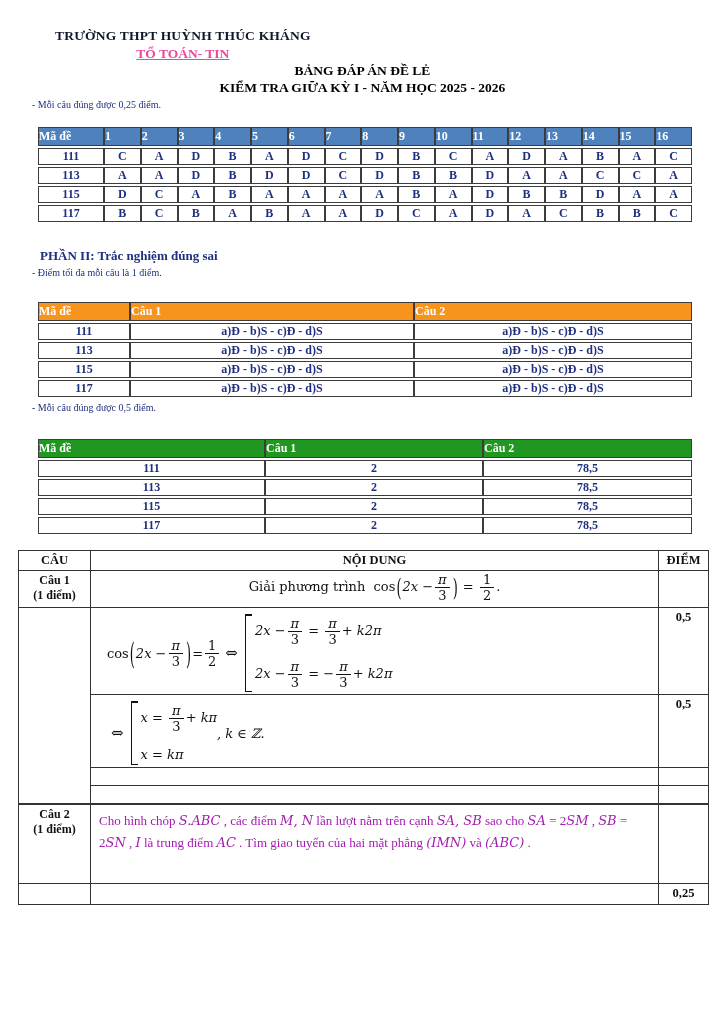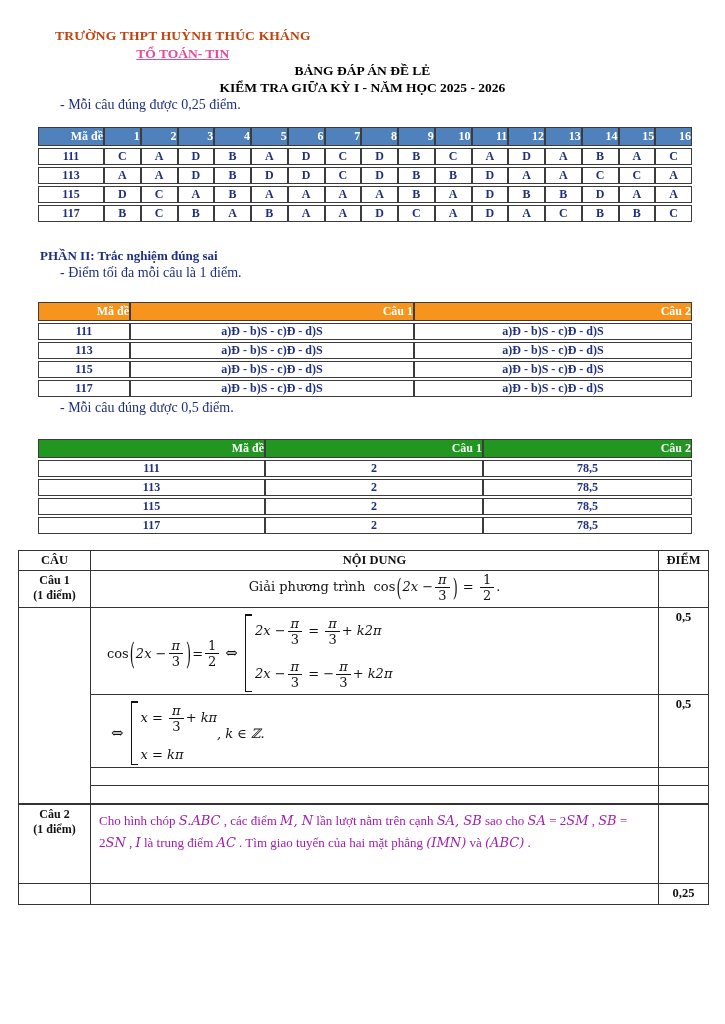--- a/index.html
+++ b/index.html
@@ -4,36 +4,36 @@
 <style>
   * { box-sizing: border-box; margin: 0; padding: 0; }
   html,body { background:#888; }
   .page {
     width: 725px; height: 1024px; background: #ffffff; margin: 0 auto;
     font-family: "Liberation Serif", "DejaVu Serif", serif;
     color: #1f2f7f; overflow: hidden; position: relative;
   }
   
   .letterhead { display:inline-block; margin: 28px 0 0 55px; text-align:center; }
-  .school { color:#c2410c; font-weight:bold; font-size:13.5px; letter-spacing:.2px; }
+  .school { color:#0f172a; font-weight:bold; font-size:13.5px; letter-spacing:.2px; }
   .dept   { color:#ec4899; font-weight:bold; font-size:13.5px; text-decoration:underline; margin-top:2px; }
   .titles { text-align:center; margin-top: 0px; }
   .title-line { color:#000000; font-weight:bold; font-size:13.5px; line-height:17px; }
   
   .sec-heading { margin: 5px 0 0 40px; font-weight:bold; font-size:13px; color:#1f2f7f; }
-  .note { margin-left: 60px; font-size:14px; line-height:17px; color:#1f2f7f; }
+  .note { margin-left: 32px; font-size:10px; line-height:17px; color:#1f2f7f; }
   
   table.anskey {
     margin-left: 38px; width: 654px;
     border-collapse: separate; border-spacing: 0 2px;
     table-layout: fixed; font-size:12px;
   }
   table.anskey th {
     background:#4f81bd; color:#ffffff; font-weight:bold;
-    border:1px solid #3c3c3c; height:19px; text-align:right;
+    border:1px solid #3c3c3c; height:19px; text-align:left;
   }
   table.anskey.t2 th { background:#f7941e; }
   table.anskey.t3 th { background:#219621; }
   table.anskey td {
     border:1px solid #3c3c3c; color:#1f2f7f; font-weight:bold;
     text-align:center; height:16px; background:#fff;
   }
   .tbl-gap1 { margin-top:12px; } .tbl-gap2 { margin-top:19px; } .tbl-gap3 { margin-top:21px; }
   
   table.grading {

